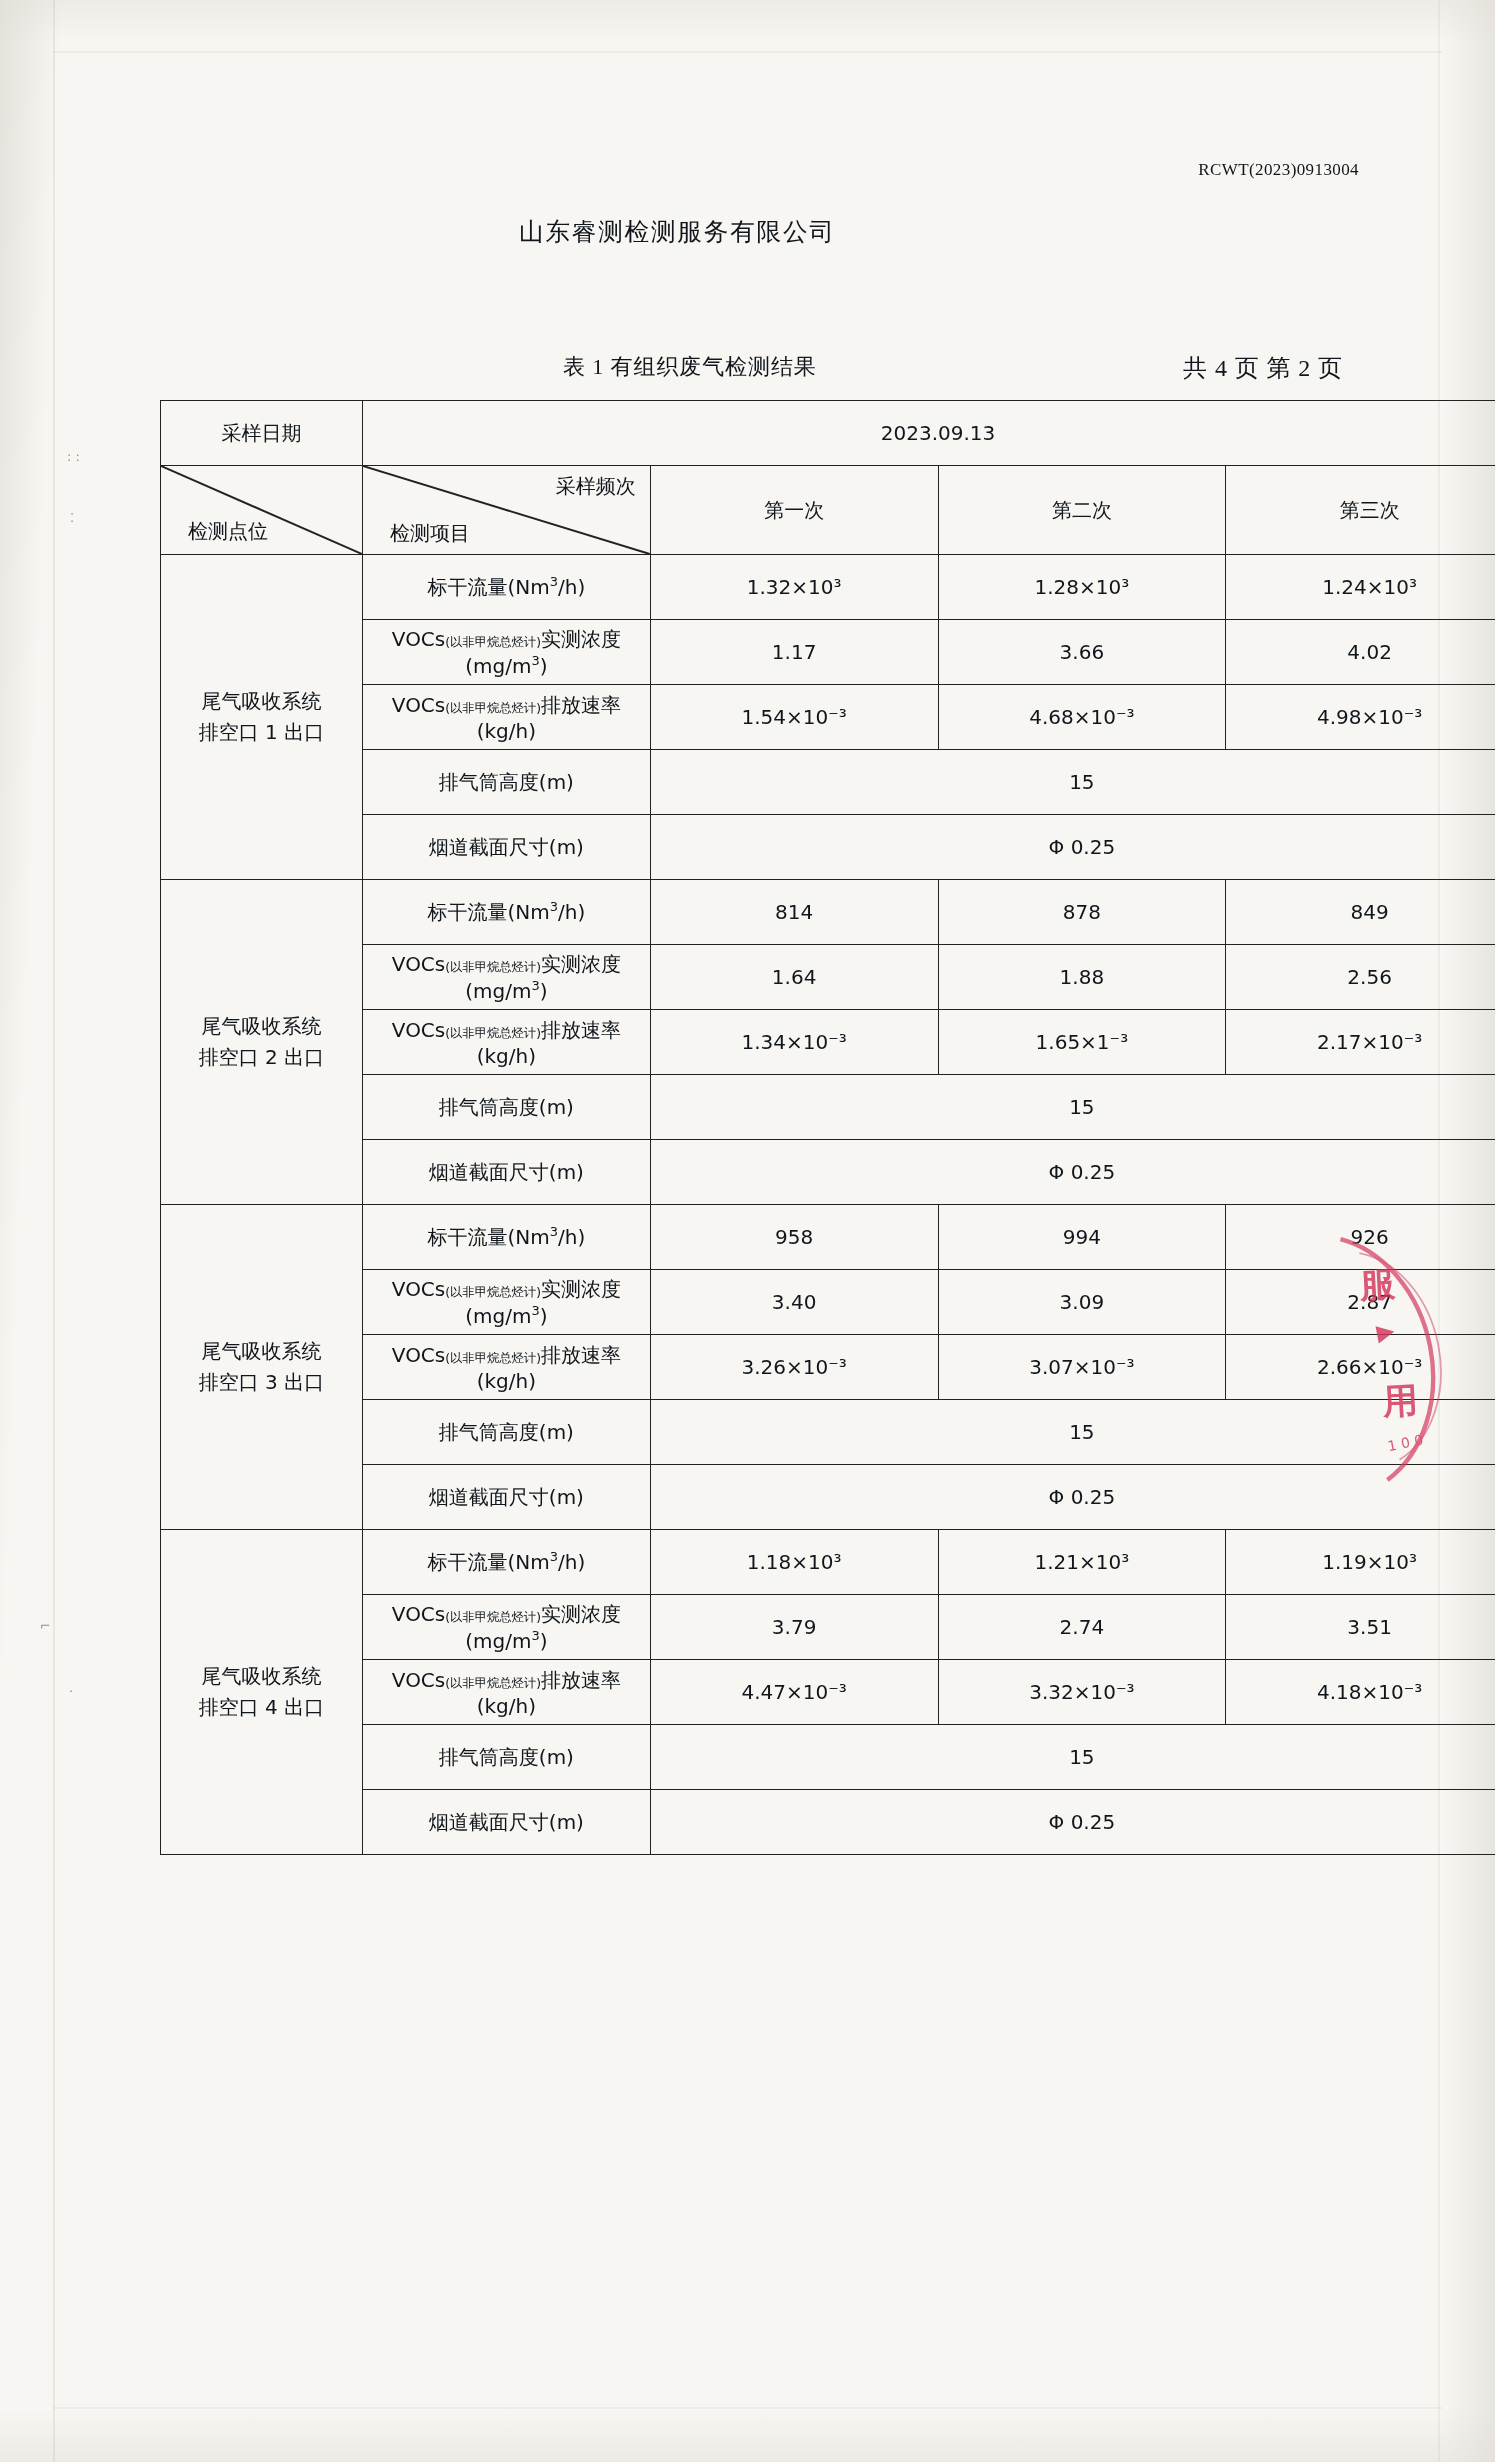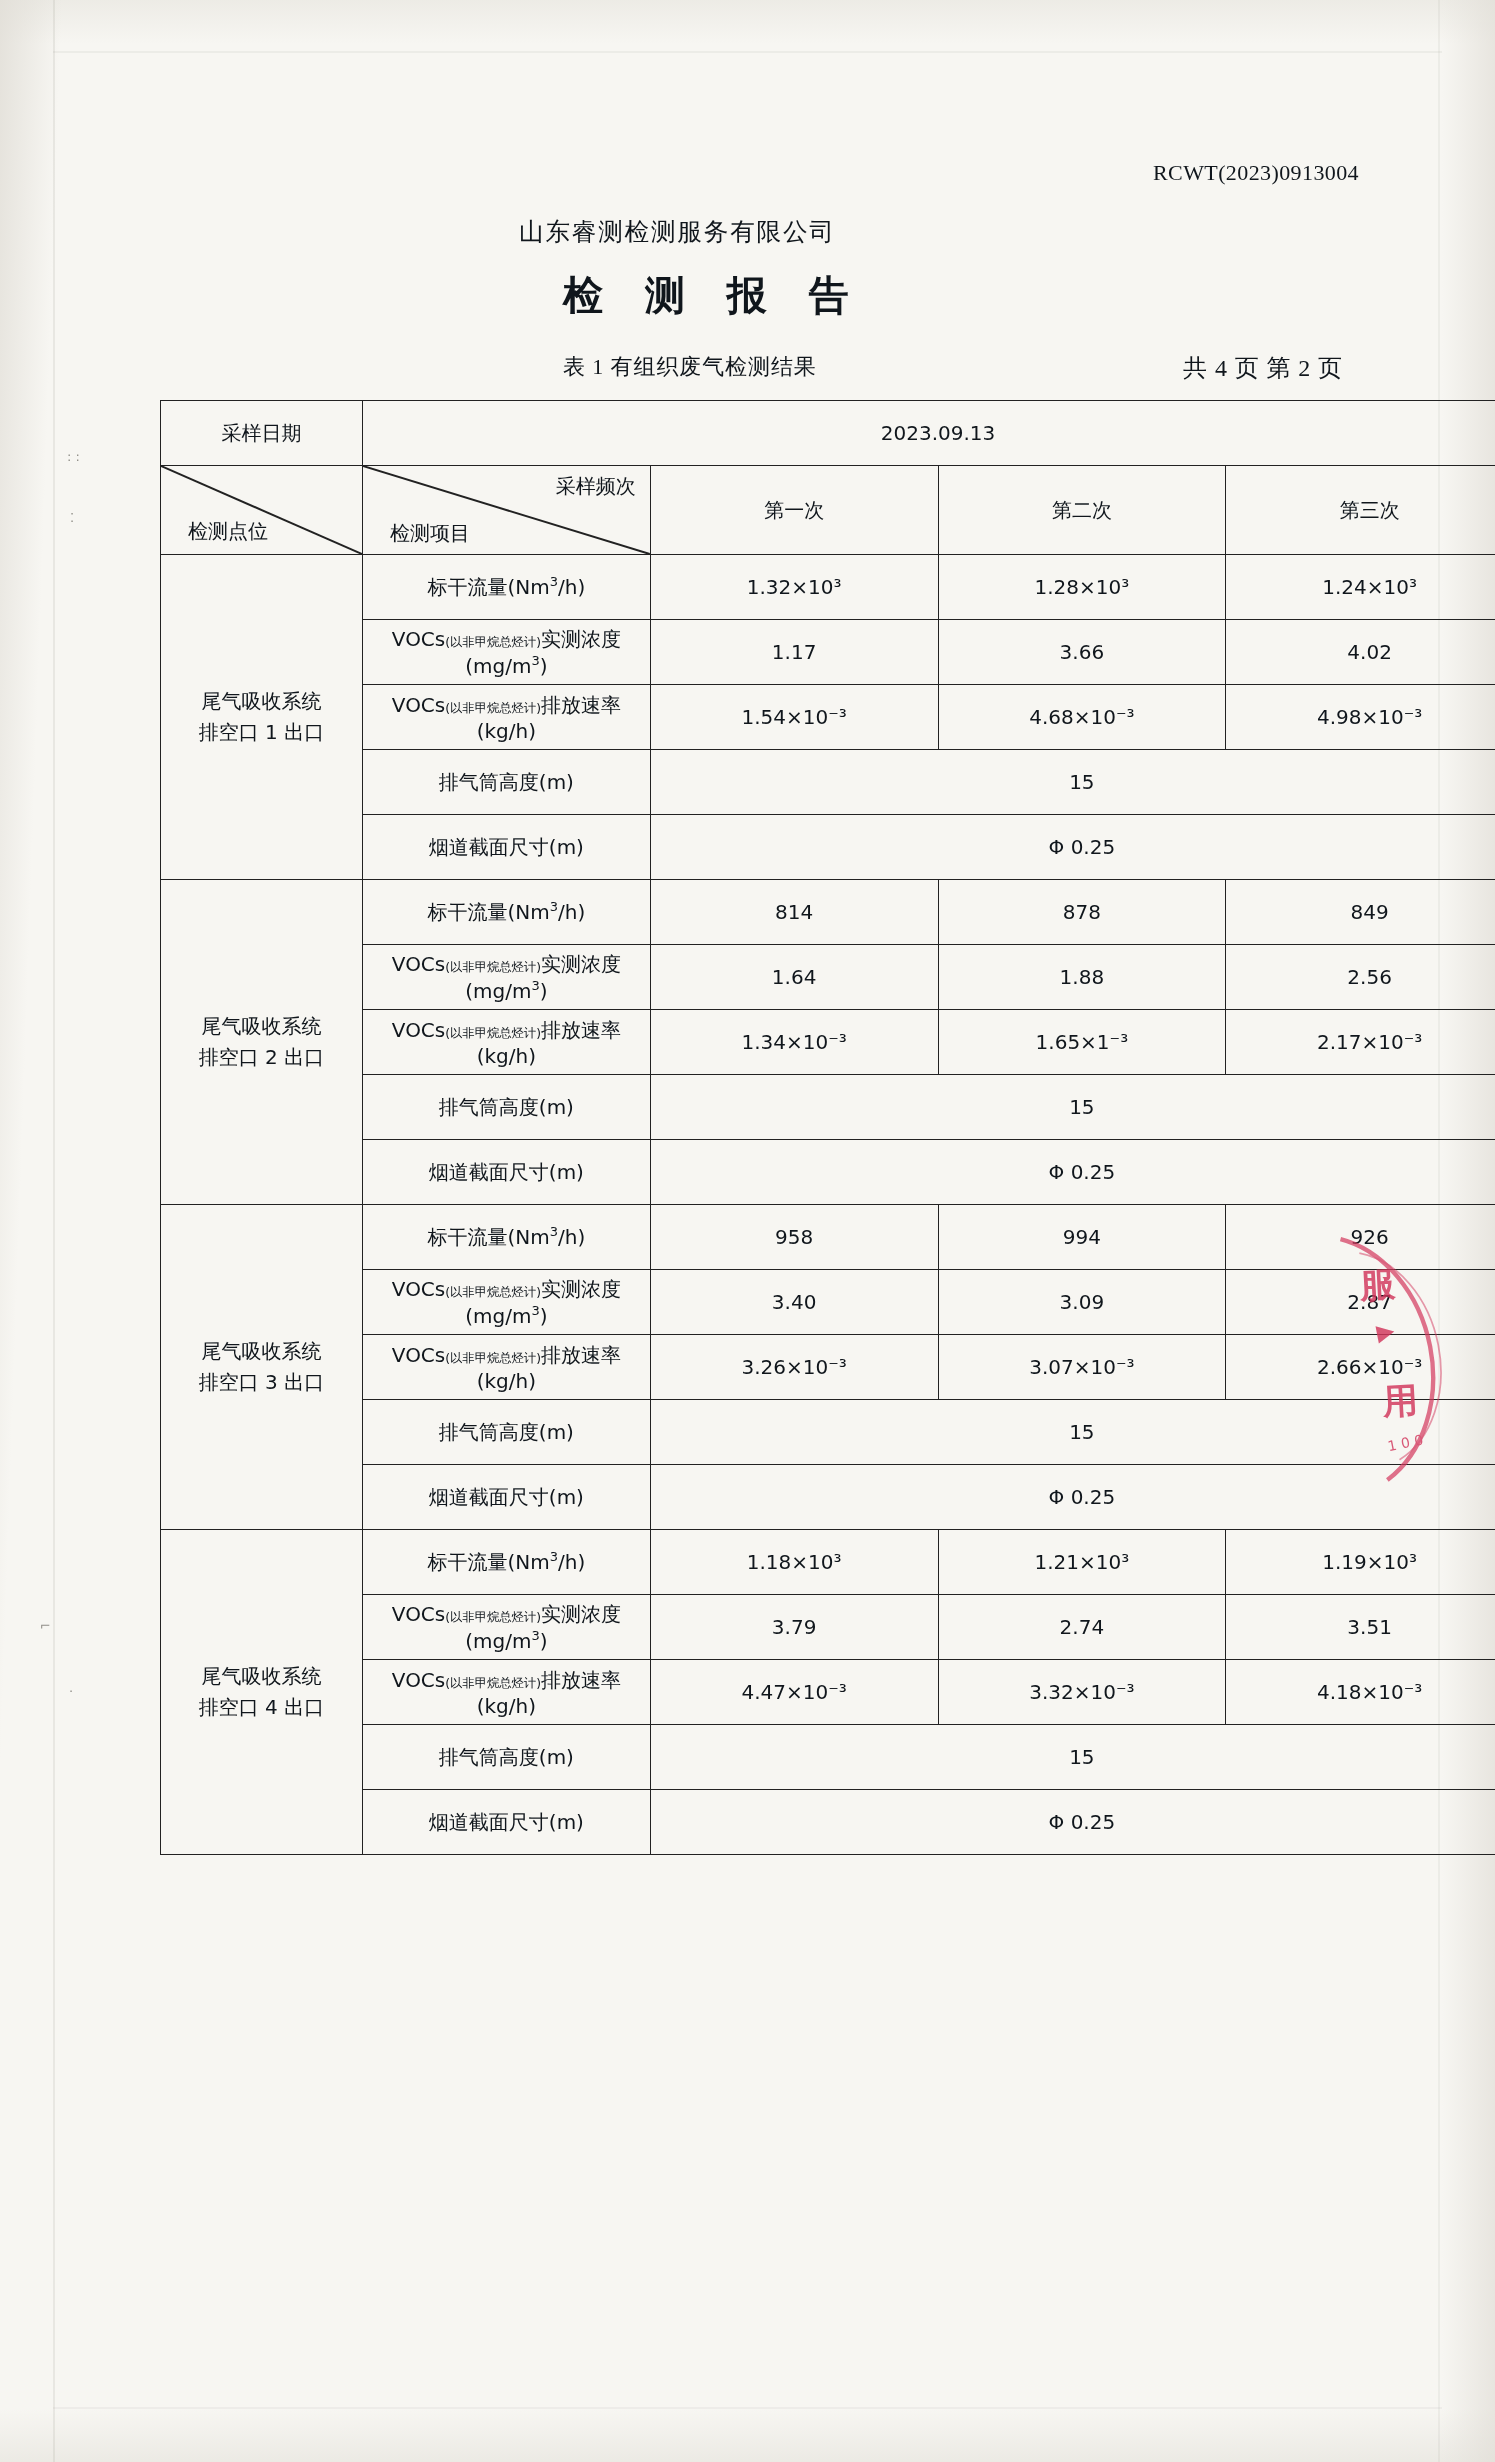--- a/index.html
+++ b/index.html
@@ -33,21 +33,21 @@
   }
   .content {
     position: absolute;
     inset: 0;
   }
 
   .doc-code {
     position: absolute;
     top: 160px;
     right: 136px;
-    font-size: 22px;
+    font-size: 17px;
     letter-spacing: 0.4px;
     white-space: nowrap;
   }
   .company {
     position: absolute;
     top: 215px;
     left: 519px;
     font-size: 24.6px;
     font-family: "DejaVu Sans", "Liberation Sans", sans-serif;
     letter-spacing: 1.8px;
@@ -161,21 +161,20 @@
 
   <div class="edge-mark" style="left:67px; top:449px;">: :</div>
   <div class="edge-mark" style="left:70px; top:510px;">⁚</div>
   <div class="edge-mark" style="left:40px; top:1618px;">⌐</div>
   <div class="edge-mark" style="left:69px; top:1684px;">·</div>
 
   <div class="content">
 
     <div class="doc-code">RCWT(2023)0913004</div>
     <div class="company">山东睿测检测服务有限公司</div>
-    <div class="report-title">检 测 报 告</div>
     <div class="table-caption">表 1    有组织废气检测结果</div>
     <div class="page-num">共 4 页   第 2 页</div>
 
     <table class="report">
       <tbody>
 
         <tr>
           <td class="label-col">采样日期</td>
           <td colspan="4">2023.09.13</td>
         </tr>

